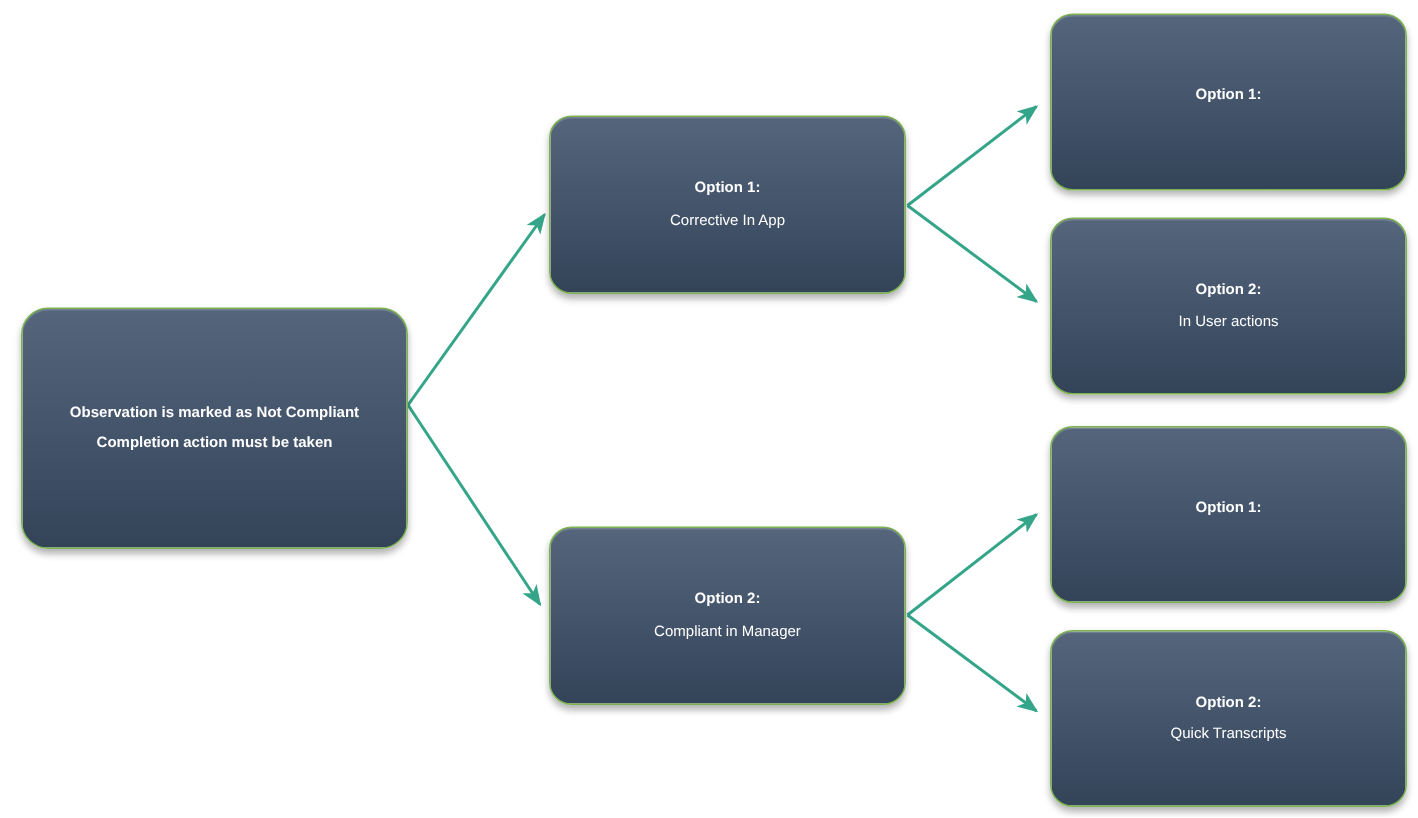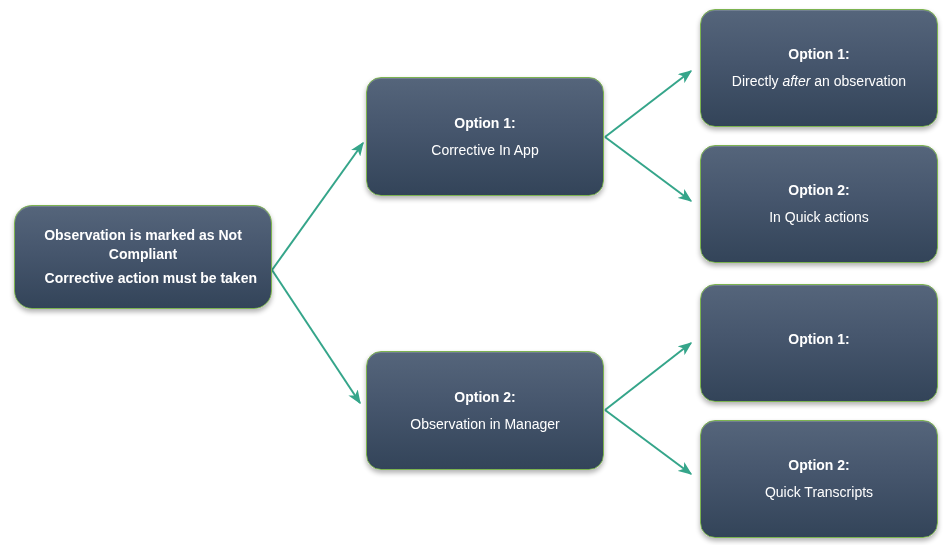--- a/index.html
+++ b/index.html
@@ -41,38 +41,37 @@
     flex-direction: column;
     align-items: center;
     justify-content: center;
     text-align: center;
     color: var(--text);
     background: linear-gradient(180deg, var(--box-gradient-top) 0%, #46566d 45%, var(--box-gradient-bottom) 100%);
     border: 1.5px solid var(--box-border);
     border-radius: 15px;
     box-shadow: 0 3px 5px rgba(0,0,0,0.30), inset 0 1px 0 rgba(255,255,255,0.18);
     padding: 8px 14px;
-    font-size: 14px;
+    font-size: 10px;
     line-height: 1.35;
   }
 
   .node p { margin: 0; }
   .node .label {
     font-weight: 700;
     margin-bottom: 8px;
   }
   .node .desc { font-weight: 400; }
   .node .desc i { font-style: italic; }
 
   .node-root {
     left: 14px; top: 205px;
-    width: 258px; height: 104px;
+    width: 258px; height: 161px;
     border-radius: 18px;
     font-weight: 700;
-    align-items: flex-end;
   }
   .node-root .para1 { margin-bottom: 6px; }
 
   .node-b1 { left: 366px; top: 77px;  width: 238px; height: 119px; }
   .node-b2 { left: 366px; top: 351px; width: 238px; height: 119px; }
 
   .node-l1 { left: 700px; top: 9px;   width: 238px; height: 118px; }
   .node-l2 { left: 700px; top: 145px; width: 238px; height: 118px; }
   .node-l3 { left: 700px; top: 284px; width: 238px; height: 118px; }
   .node-l4 { left: 700px; top: 420px; width: 238px; height: 118px; }
@@ -91,41 +90,40 @@
     <line class="arrow-line" x1="272" y1="270" x2="363" y2="143" marker-end="url(#ah)"></line>
     <line class="arrow-line" x1="272" y1="270" x2="360" y2="403" marker-end="url(#ah)"></line>
     <line class="arrow-line" x1="605" y1="137" x2="691" y2="71" marker-end="url(#ah)"></line>
     <line class="arrow-line" x1="605" y1="137" x2="691" y2="201" marker-end="url(#ah)"></line>
     <line class="arrow-line" x1="605" y1="410" x2="691" y2="343" marker-end="url(#ah)"></line>
     <line class="arrow-line" x1="605" y1="410" x2="691" y2="474" marker-end="url(#ah)"></line>
   </svg>
 
   <div class="node node-root">
     <p class="para1">Observation is marked as Not Compliant</p>
-    <p class="para2">Corrective action must be taken</p>
+    <p class="para2">Completion action must be taken</p>
   </div>
 
   <div class="node node-b1">
     <p class="label">Option 1:</p>
     <p class="desc">Corrective In App</p>
   </div>
 
   <div class="node node-b2">
     <p class="label">Option 2:</p>
-    <p class="desc">Observation in Manager</p>
+    <p class="desc">Compliant in Manager</p>
   </div>
 
   <div class="node node-l1">
     <p class="label">Option 1:</p>
-    <p class="desc"><span>Directly </span><i>after</i><span> an observation</span></p>
   </div>
 
   <div class="node node-l2">
     <p class="label">Option 2:</p>
-    <p class="desc">In Quick actions</p>
+    <p class="desc">In User actions</p>
   </div>
 
   <div class="node node-l3">
     <p class="label">Option 1:</p>
   </div>
 
   <div class="node node-l4">
     <p class="label">Option 2:</p>
     <p class="desc">Quick Transcripts</p>
   </div>

